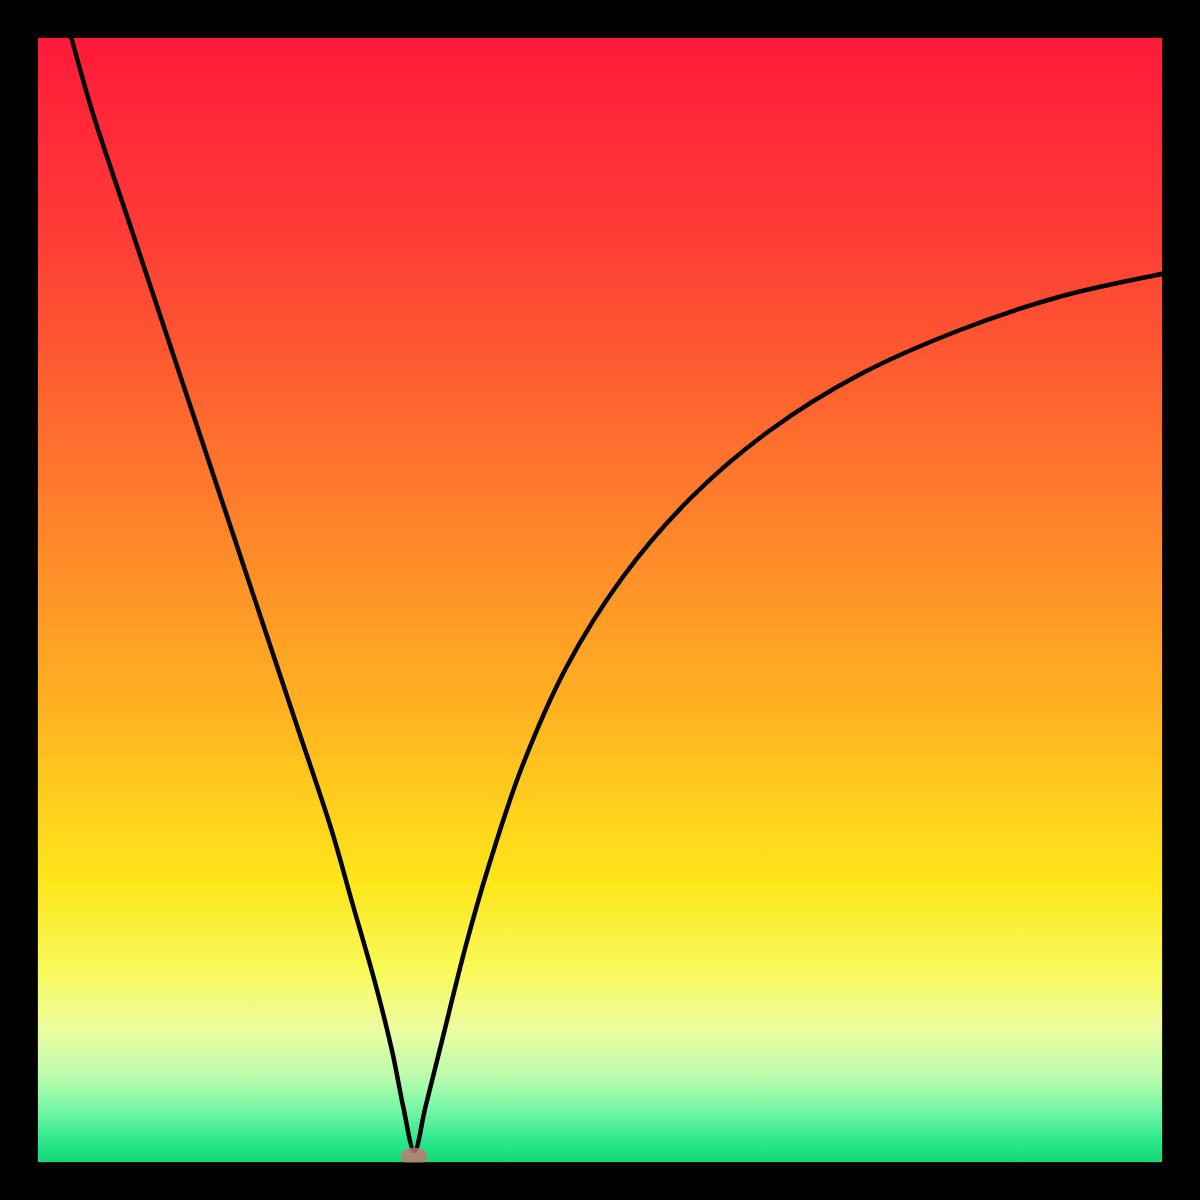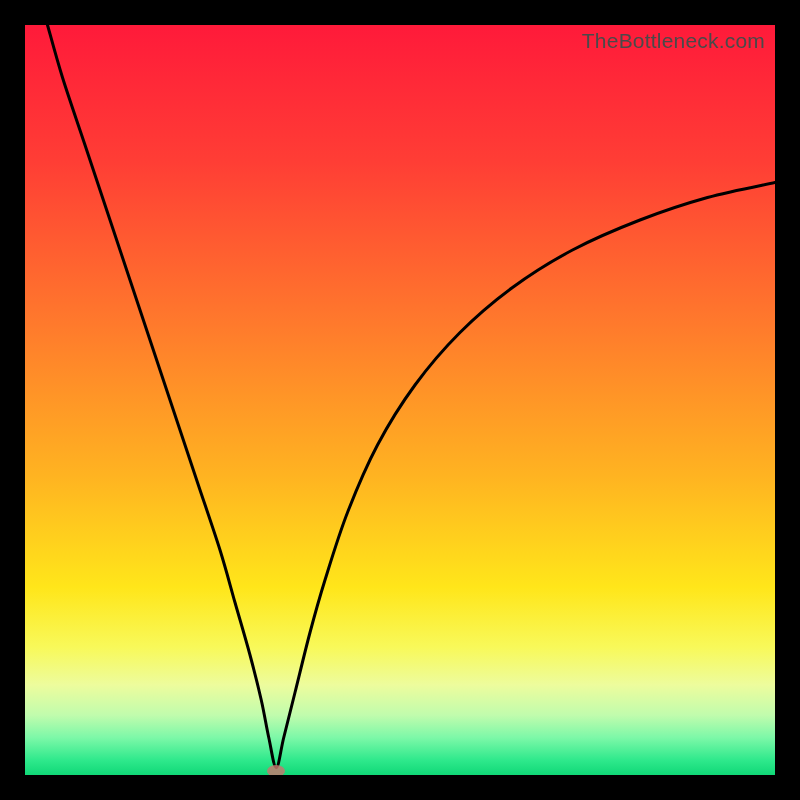--- a/index.html
+++ b/index.html
@@ -72,15 +72,14 @@
             <stop offset="98%" stop-color="#2fe98c"></stop>
             <stop offset="100%" stop-color="#10d877"></stop>
           </linearGradient>
       </defs>
       <rect x="0" y="0" width="750" height="750" fill="url(#bg-grad)"></rect>
       <path id="curve-path" fill="none" stroke="#000" stroke-width="3" stroke-linejoin="round" stroke-linecap="round" d="M 22.50 0.00 C 25.00 8.75, 31.25 32.50, 37.50 52.50 C 43.75 72.50, 52.50 97.50, 60.00 120.00 C 67.50 142.50, 75.00 165.00, 82.50 187.50 C 90.00 210.00, 97.50 232.50, 105.00 255.00 C 112.50 277.50, 120.00 300.00, 127.50 322.50 C 135.00 345.00, 142.50 367.50, 150.00 390.00 C 157.50 412.50, 165.00 435.00, 172.50 457.50 C 180.00 480.00, 188.75 505.00, 195.00 525.00 C 201.25 545.00, 205.00 560.00, 210.00 577.50 C 215.00 595.00, 220.63 613.75, 225.00 630.00 C 229.38 646.25, 233.13 661.25, 236.25 675.00 C 239.38 688.75, 241.25 701.25, 243.75 712.50 C 246.25 723.75, 248.75 742.50, 251.25 742.50 C 253.75 742.50, 255.63 725.00, 258.75 712.50 C 261.88 700.00, 265.63 685.00, 270.00 667.50 C 274.38 650.00, 280.00 626.25, 285.00 607.50 C 290.00 588.75, 293.75 575.00, 300.00 555.00 C 306.25 535.00, 313.75 510.00, 322.50 487.50 C 331.25 465.00, 341.25 441.25, 352.50 420.00 C 363.75 398.75, 376.25 378.75, 390.00 360.00 C 403.75 341.25, 418.75 323.75, 435.00 307.50 C 451.25 291.25, 468.75 276.25, 487.50 262.50 C 506.25 248.75, 526.25 236.25, 547.50 225.00 C 568.75 213.75, 592.50 203.75, 615.00 195.00 C 637.50 186.25, 660.00 178.75, 682.50 172.50 C 705.00 166.25, 738.75 160.00, 750.00 157.50"></path>
     </svg>
 
     <div class="marker" id="marker" style="left: 251.25px; top: 746.25px; background: rgb(199, 118, 111);"></div>
 
-    <div class="watermark">TheBottleneck.com</div>
   </div>
 </div>
 
 </body></html>

